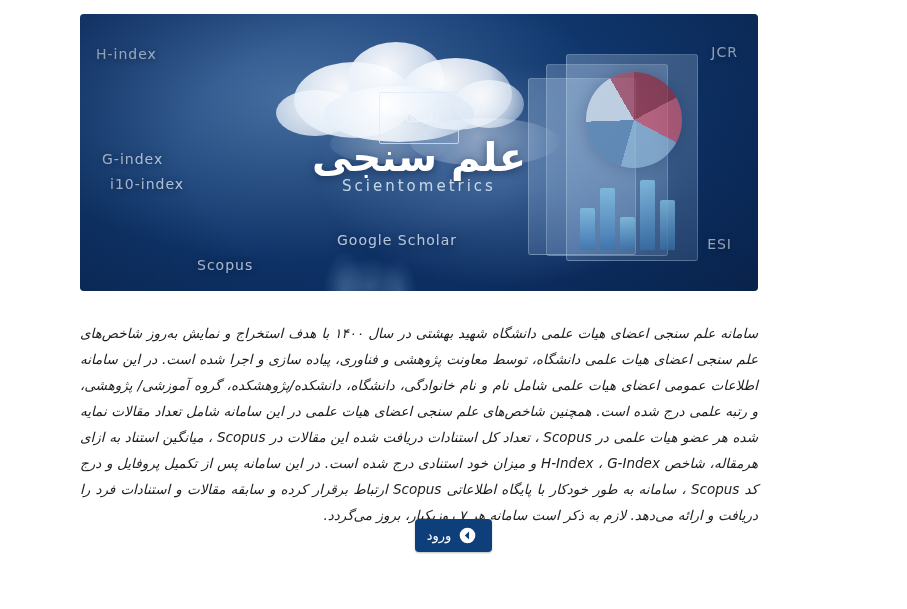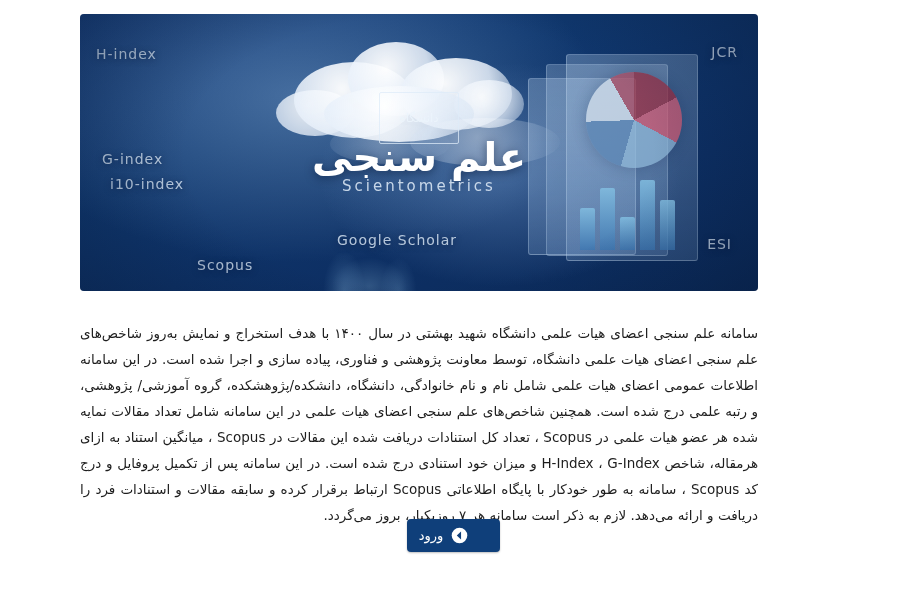--- a/index.html
+++ b/index.html
@@ -189,20 +189,21 @@
   .content {
     position: absolute;
     left: 80px;
     top: 320px;
     width: 678px;
     text-align: justify;
     color: #1d1d1d;
     font-size: 13.5px;
     line-height: 26px;
     direction: rtl;
+    font-style: italic;
   }
   .content .ltr { direction: ltr; unicode-bidi: embed; }
 
   
   .btn-row {
     position: absolute;
     left: 0;
     right: 0;
     top: 519px;
     display: flex;
@@ -210,21 +211,21 @@
   }
   .enter-btn {
     display: inline-flex;
     flex-direction: row-reverse;
     align-items: center;
     gap: 8px;
     background: #0f3f7a;
     color: #ffffff;
     border: none;
     border-radius: 4px;
-    padding: 8px 32px 8px 12px;
+    padding: 8px 16px 8px 12px;
     font-family: "DejaVu Sans", "Liberation Sans", sans-serif;
     font-size: 13px;
     cursor: pointer;
     box-shadow: 0 1px 2px rgba(0,0,0,0.25);
     justify-content: flex-end;
   }
   .enter-btn .label { line-height: 14px; }
   .enter-btn .arrow-icon {
     width: 17px;
     height: 17px;

